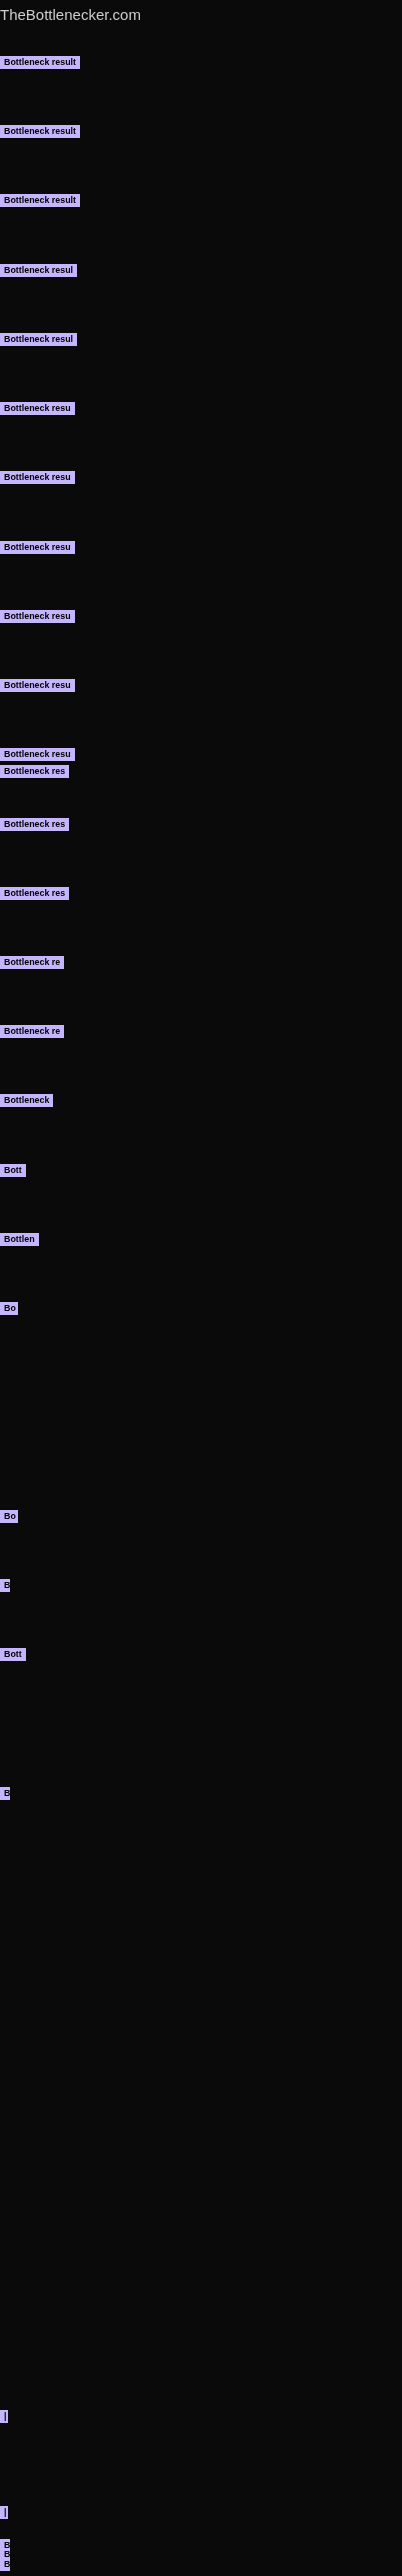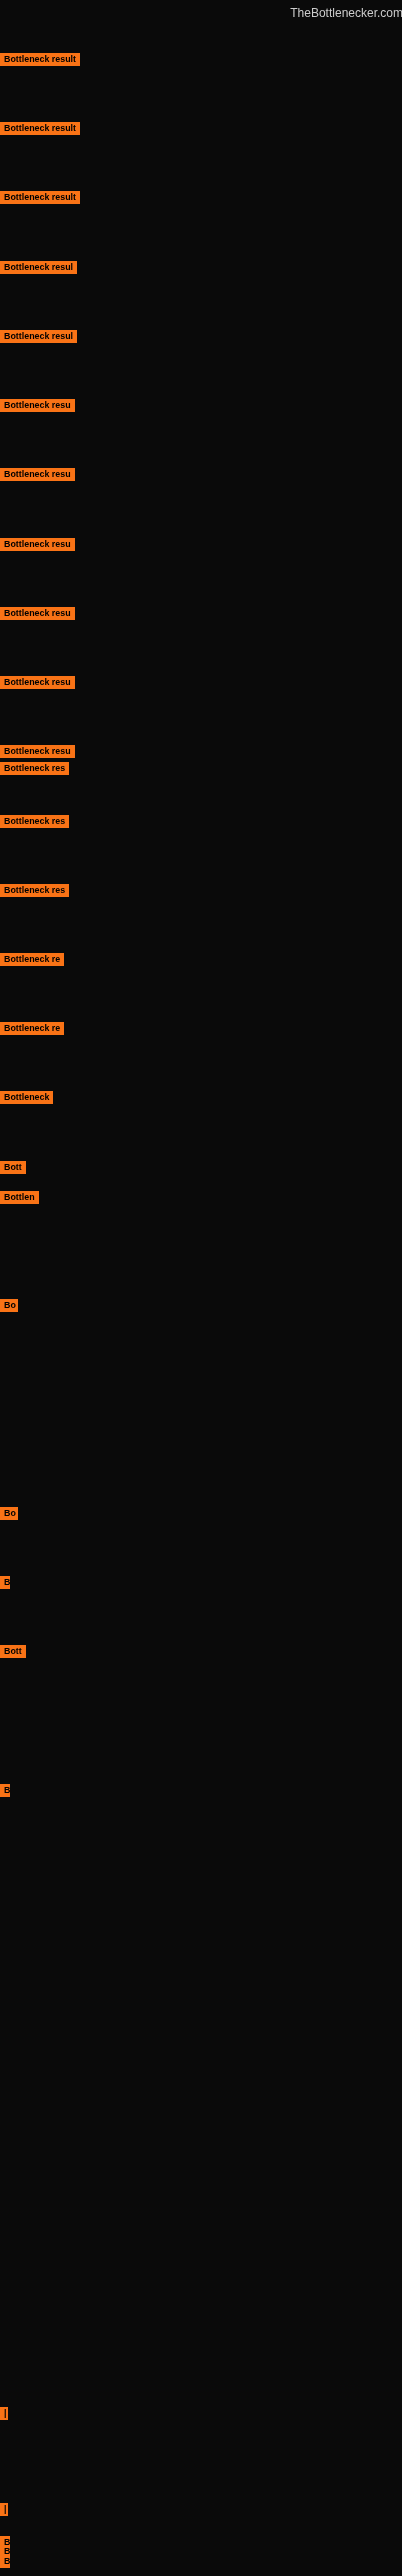--- a/index.html
+++ b/index.html
@@ -10,29 +10,29 @@
 
     body {
       background-color: #0a0a0a;
       width: 403px;
       min-height: 2576px;
       font-family: Arial, sans-serif;
       position: relative;
     }
 
     .site-title {
-      text-align: right;
+      text-align: left;
       color: #cccccc;
-      font-size: 12px;
+      font-size: 15px;
       padding: 6.4px 0 3.2px 0;
       font-weight: normal;
     }
 
     .bottleneck-label {
-      background-color: #f97316;
+      background-color: #c4b5fd;
       color: #000000;
       font-size: 8.9px;
       font-weight: bold;
       padding: 1.6px 4px;
       display: inline-block;
       position: absolute;
       left: 0;
       white-space: nowrap;
       overflow: hidden;
     }
@@ -54,21 +54,21 @@
     <div class="bottleneck-label" style="top: 583px; max-width: 97px;">Bottleneck resu</div>
     <div class="bottleneck-label" style="top: 652px; max-width: 94px;">Bottleneck resu</div>
     <div class="bottleneck-label" style="top: 721px; max-width: 92px;">Bottleneck resu</div>
     <div class="bottleneck-label" style="top: 738px; max-width: 104px;">Bottleneck res</div>
     <div class="bottleneck-label" style="top: 791px; max-width: 87px;">Bottleneck res</div>
     <div class="bottleneck-label" style="top: 860px; max-width: 85px;">Bottleneck res</div>
     <div class="bottleneck-label" style="top: 929px; max-width: 81px;">Bottleneck re</div>
     <div class="bottleneck-label" style="top: 998px; max-width: 78px;">Bottleneck re</div>
     <div class="bottleneck-label" style="top: 1067px; max-width: 63px;">Bottleneck</div>
     <div class="bottleneck-label" style="top: 1137px; max-width: 31px;">Bott</div>
-    <div class="bottleneck-label" style="top: 1167px; max-width: 48px;">Bottlen</div>
+    <div class="bottleneck-label" style="top: 1206px; max-width: 48px;">Bottlen</div>
     <div class="bottleneck-label" style="top: 1275px; max-width: 17.7px;">Bo</div>
     <div class="bottleneck-label" style="top: 1483px; max-width: 17.7px;">Bo</div>
     <div class="bottleneck-label" style="top: 1552px; max-width: 9.7px;">B</div>
     <div class="bottleneck-label" style="top: 1621px; max-width: 31px;">Bott</div>
     <div class="bottleneck-label" style="top: 1760px; max-width: 9.7px;">B</div>
     <div class="bottleneck-label" style="top: 2383px; max-width: 6.4px;">|</div>
     <div class="bottleneck-label" style="top: 2479px; max-width: 6.4px;">|</div>
     <div class="bottleneck-label" style="top: 2512px; max-width: 9.7px;">B</div>
     <div class="bottleneck-label" style="top: 2521px; max-width: 9.7px;">B</div>
     <div class="bottleneck-label" style="top: 2531px; max-width: 9.7px;">B</div>

